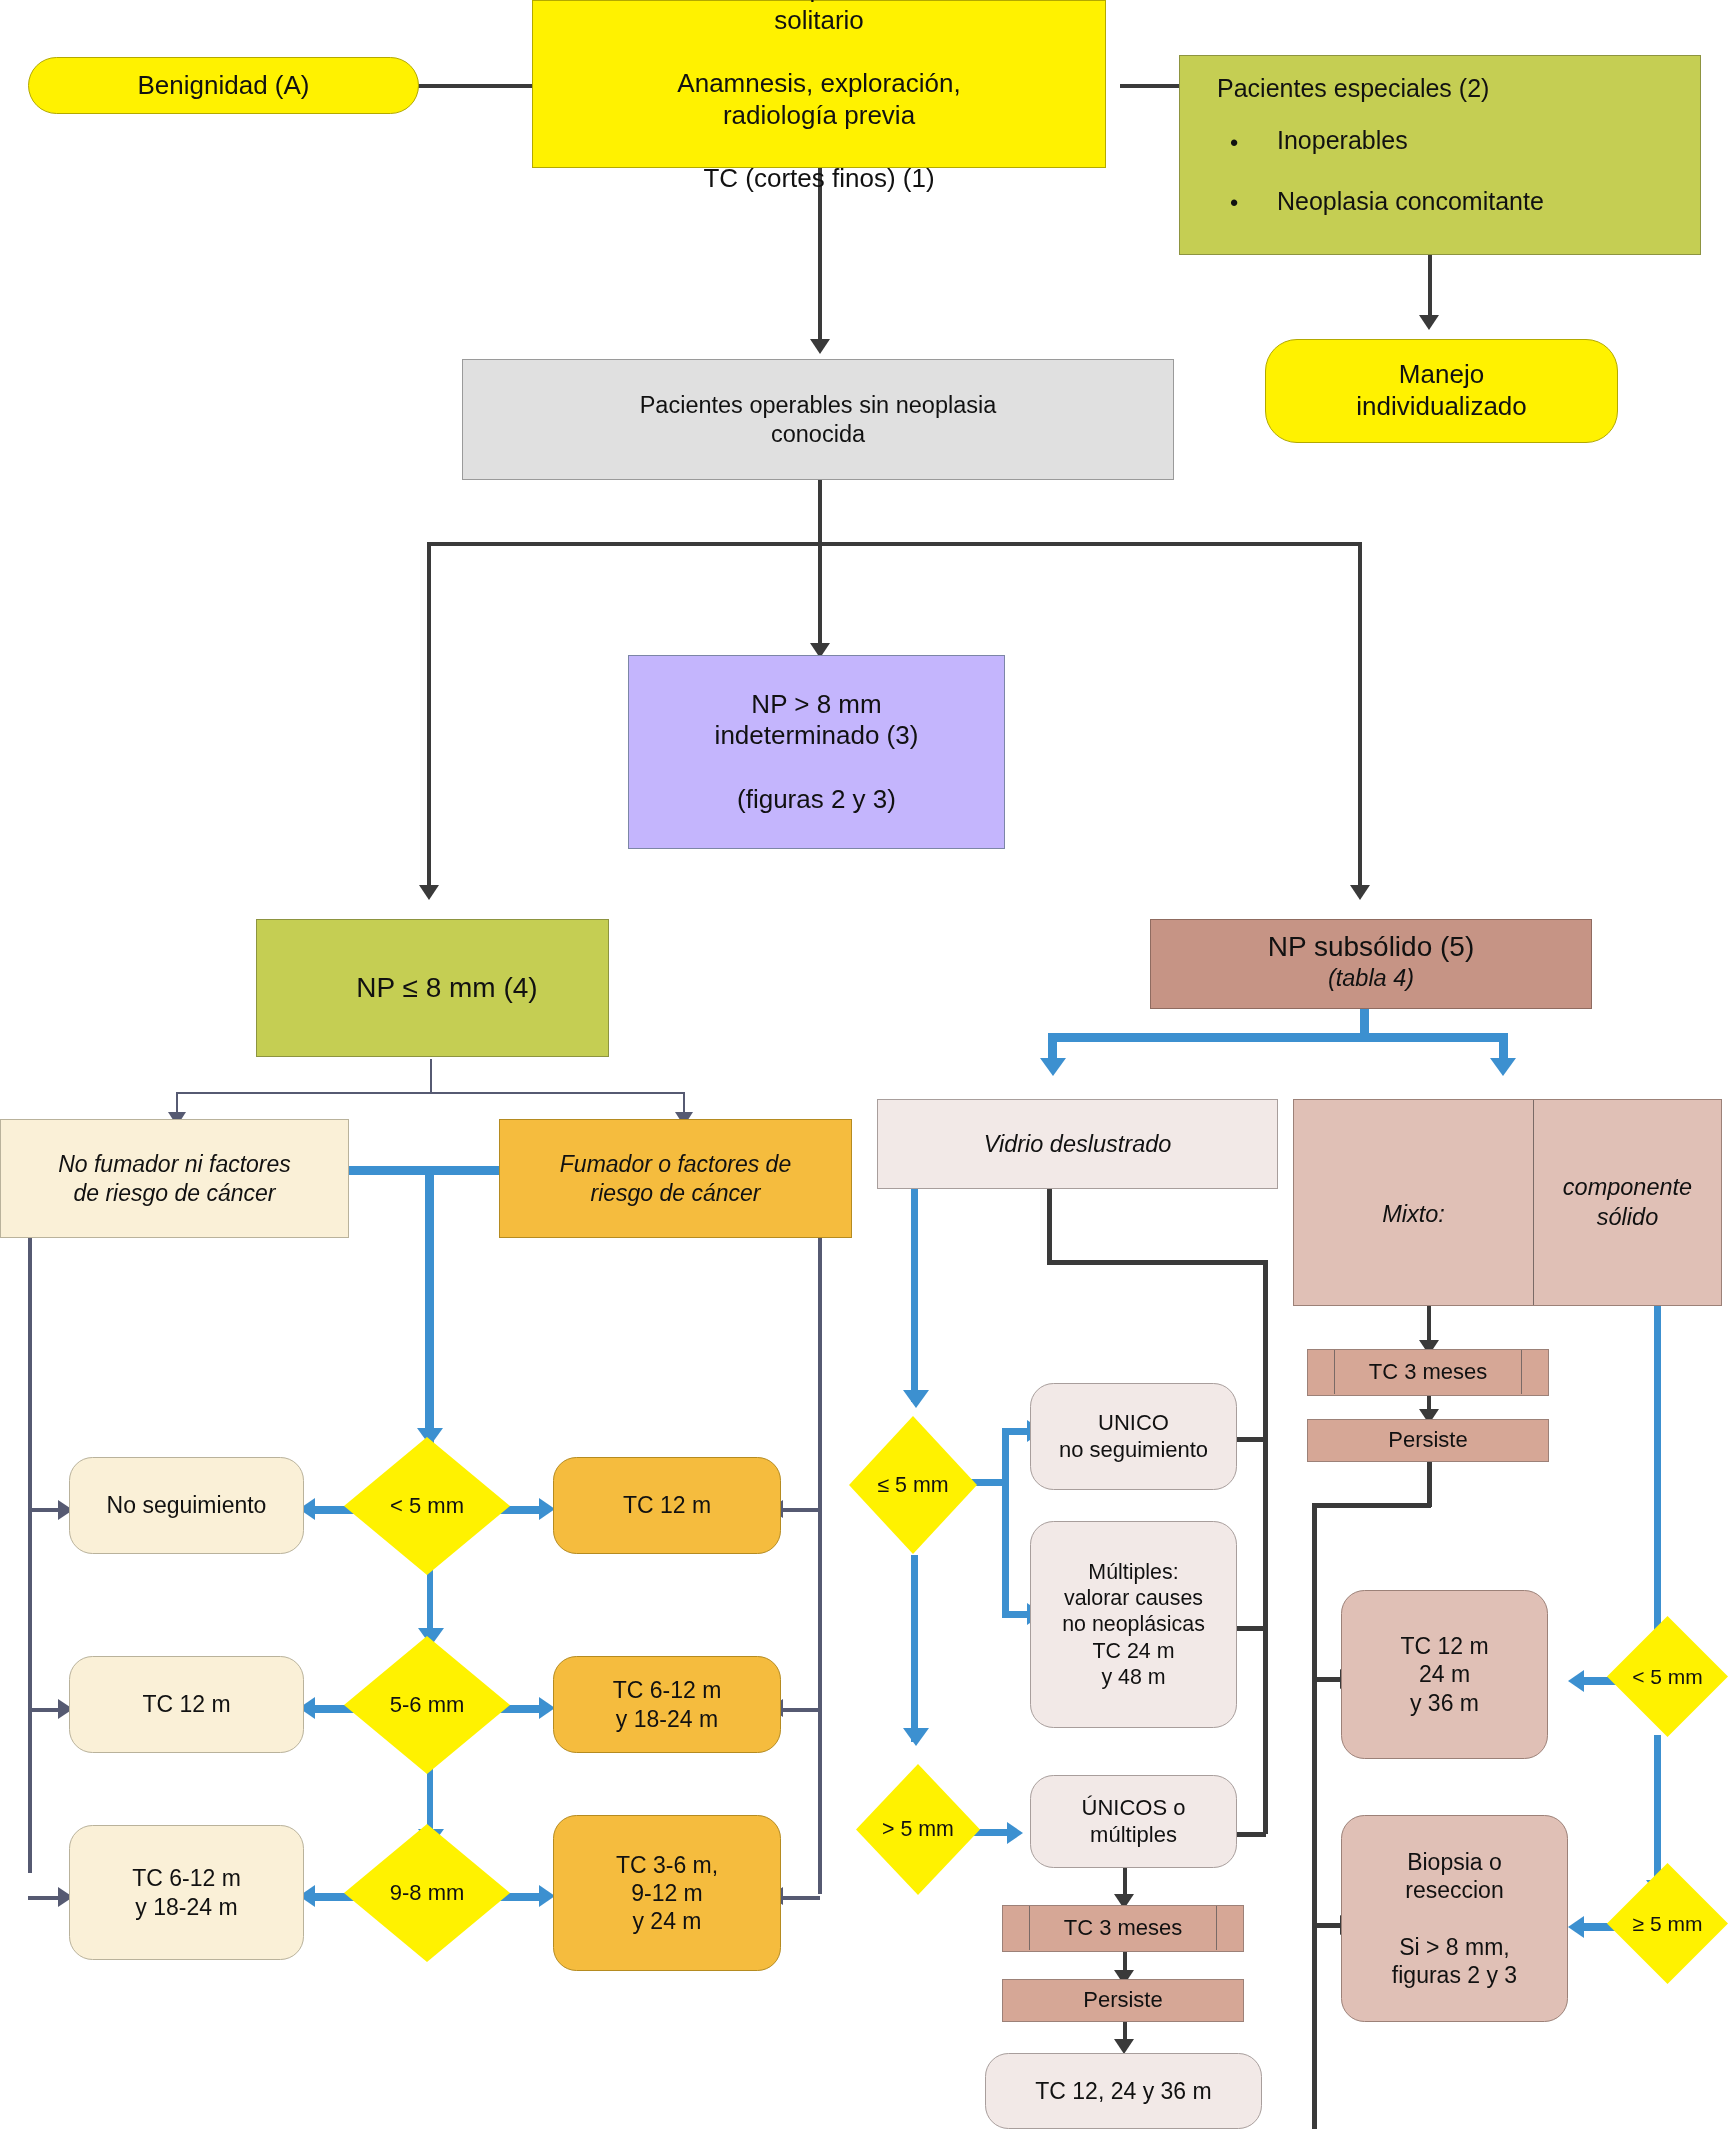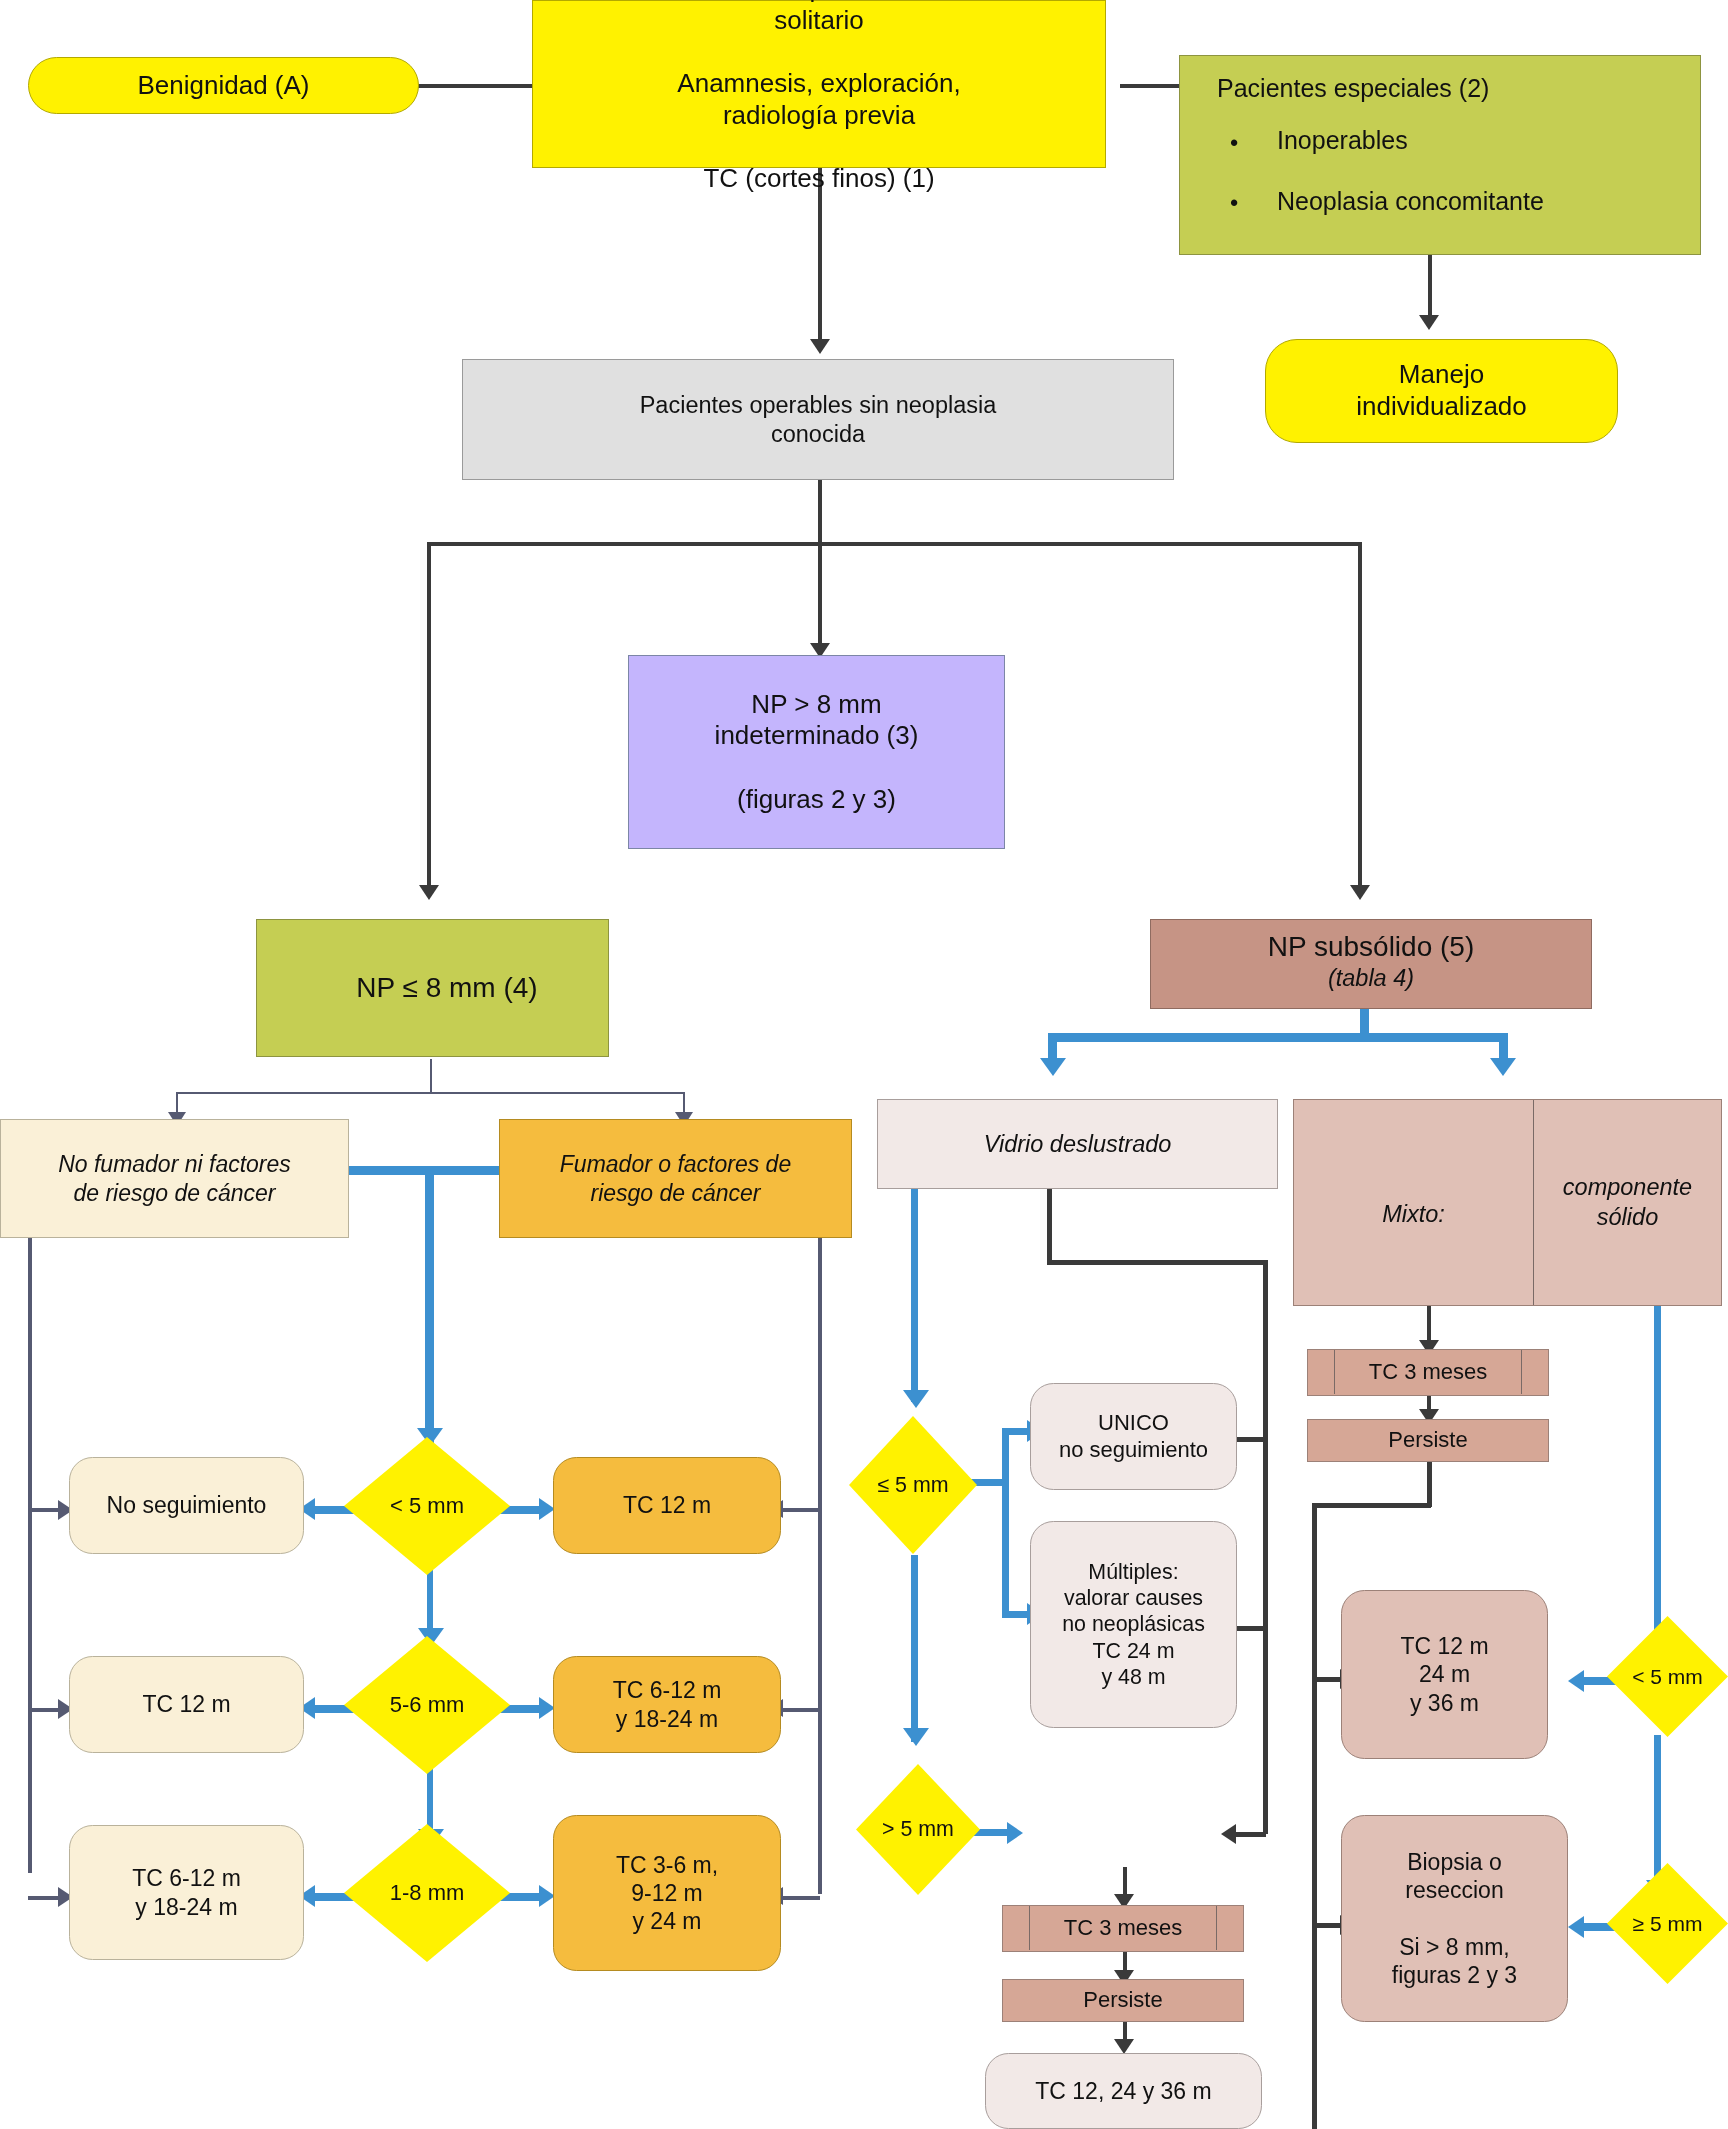--- a/index.html
+++ b/index.html
@@ -280,21 +280,21 @@
   <div class="node diamond" style="left:344px;top:1437px;width:166px;height:138px;font-size:22px;">
     <div class="dshape"></div>
     <span class="lbl">&lt; 5 mm</span>
   </div>
   <div class="node diamond" style="left:344px;top:1636px;width:166px;height:138px;font-size:22px;">
     <div class="dshape"></div>
     <span class="lbl">5-6 mm</span>
   </div>
   <div class="node diamond" style="left:344px;top:1824px;width:166px;height:138px;font-size:22px;">
     <div class="dshape"></div>
-    <span class="lbl">1-8 mm</span>
+    <span class="lbl">9-8 mm</span>
   </div>
 
   <div class="node diamond" style="left:849px;top:1416px;width:128px;height:138px;font-size:21.4px;">
     <div class="dshape"></div>
     <span class="lbl">≤ 5 mm</span>
   </div>
   <div class="node diamond" style="left:856px;top:1764px;width:124px;height:131px;font-size:21.4px;">
     <div class="dshape"></div>
     <span class="lbl">&gt; 5 mm</span>
   </div>
@@ -303,20 +303,24 @@
     <span class="lbl">UNICO
 no seguimiento</span>
   </div>
   <div class="node rrect-sm f-pinkpale" style="left:1030px;top:1521px;width:207px;height:207px;font-size:21.4px;">
     <span class="lbl">Múltiples:
 valorar causes
 no neoplásicas
 TC 24 m
 y 48 m</span>
   </div>
+  <div class="node rrect-sm f-pinkpale" style="left:1030px;top:1775px;width:207px;height:93px;font-size:22px;">
+    <span class="lbl">ÚNICOS o
+múltiples</span>
+  </div>
 
   <div class="node rect f-salmon3" style="left:1002px;top:1905px;width:242px;height:47px;font-size:22px;">
     <span class="lbl">TC 3 meses</span>
     <div class="vsplit" style="left:26px;top:0;height:44px;"></div>
     <div class="vsplit" style="left:213px;top:0;height:44px;"></div>
   </div>
   <div class="node rect f-salmon3" style="left:1002px;top:1979px;width:242px;height:43px;font-size:22px;">
     <span class="lbl">Persiste</span>
   </div>
   <div class="node rrect-sm f-pinkpale" style="left:985px;top:2053px;width:277px;height:76px;font-size:23px;">

